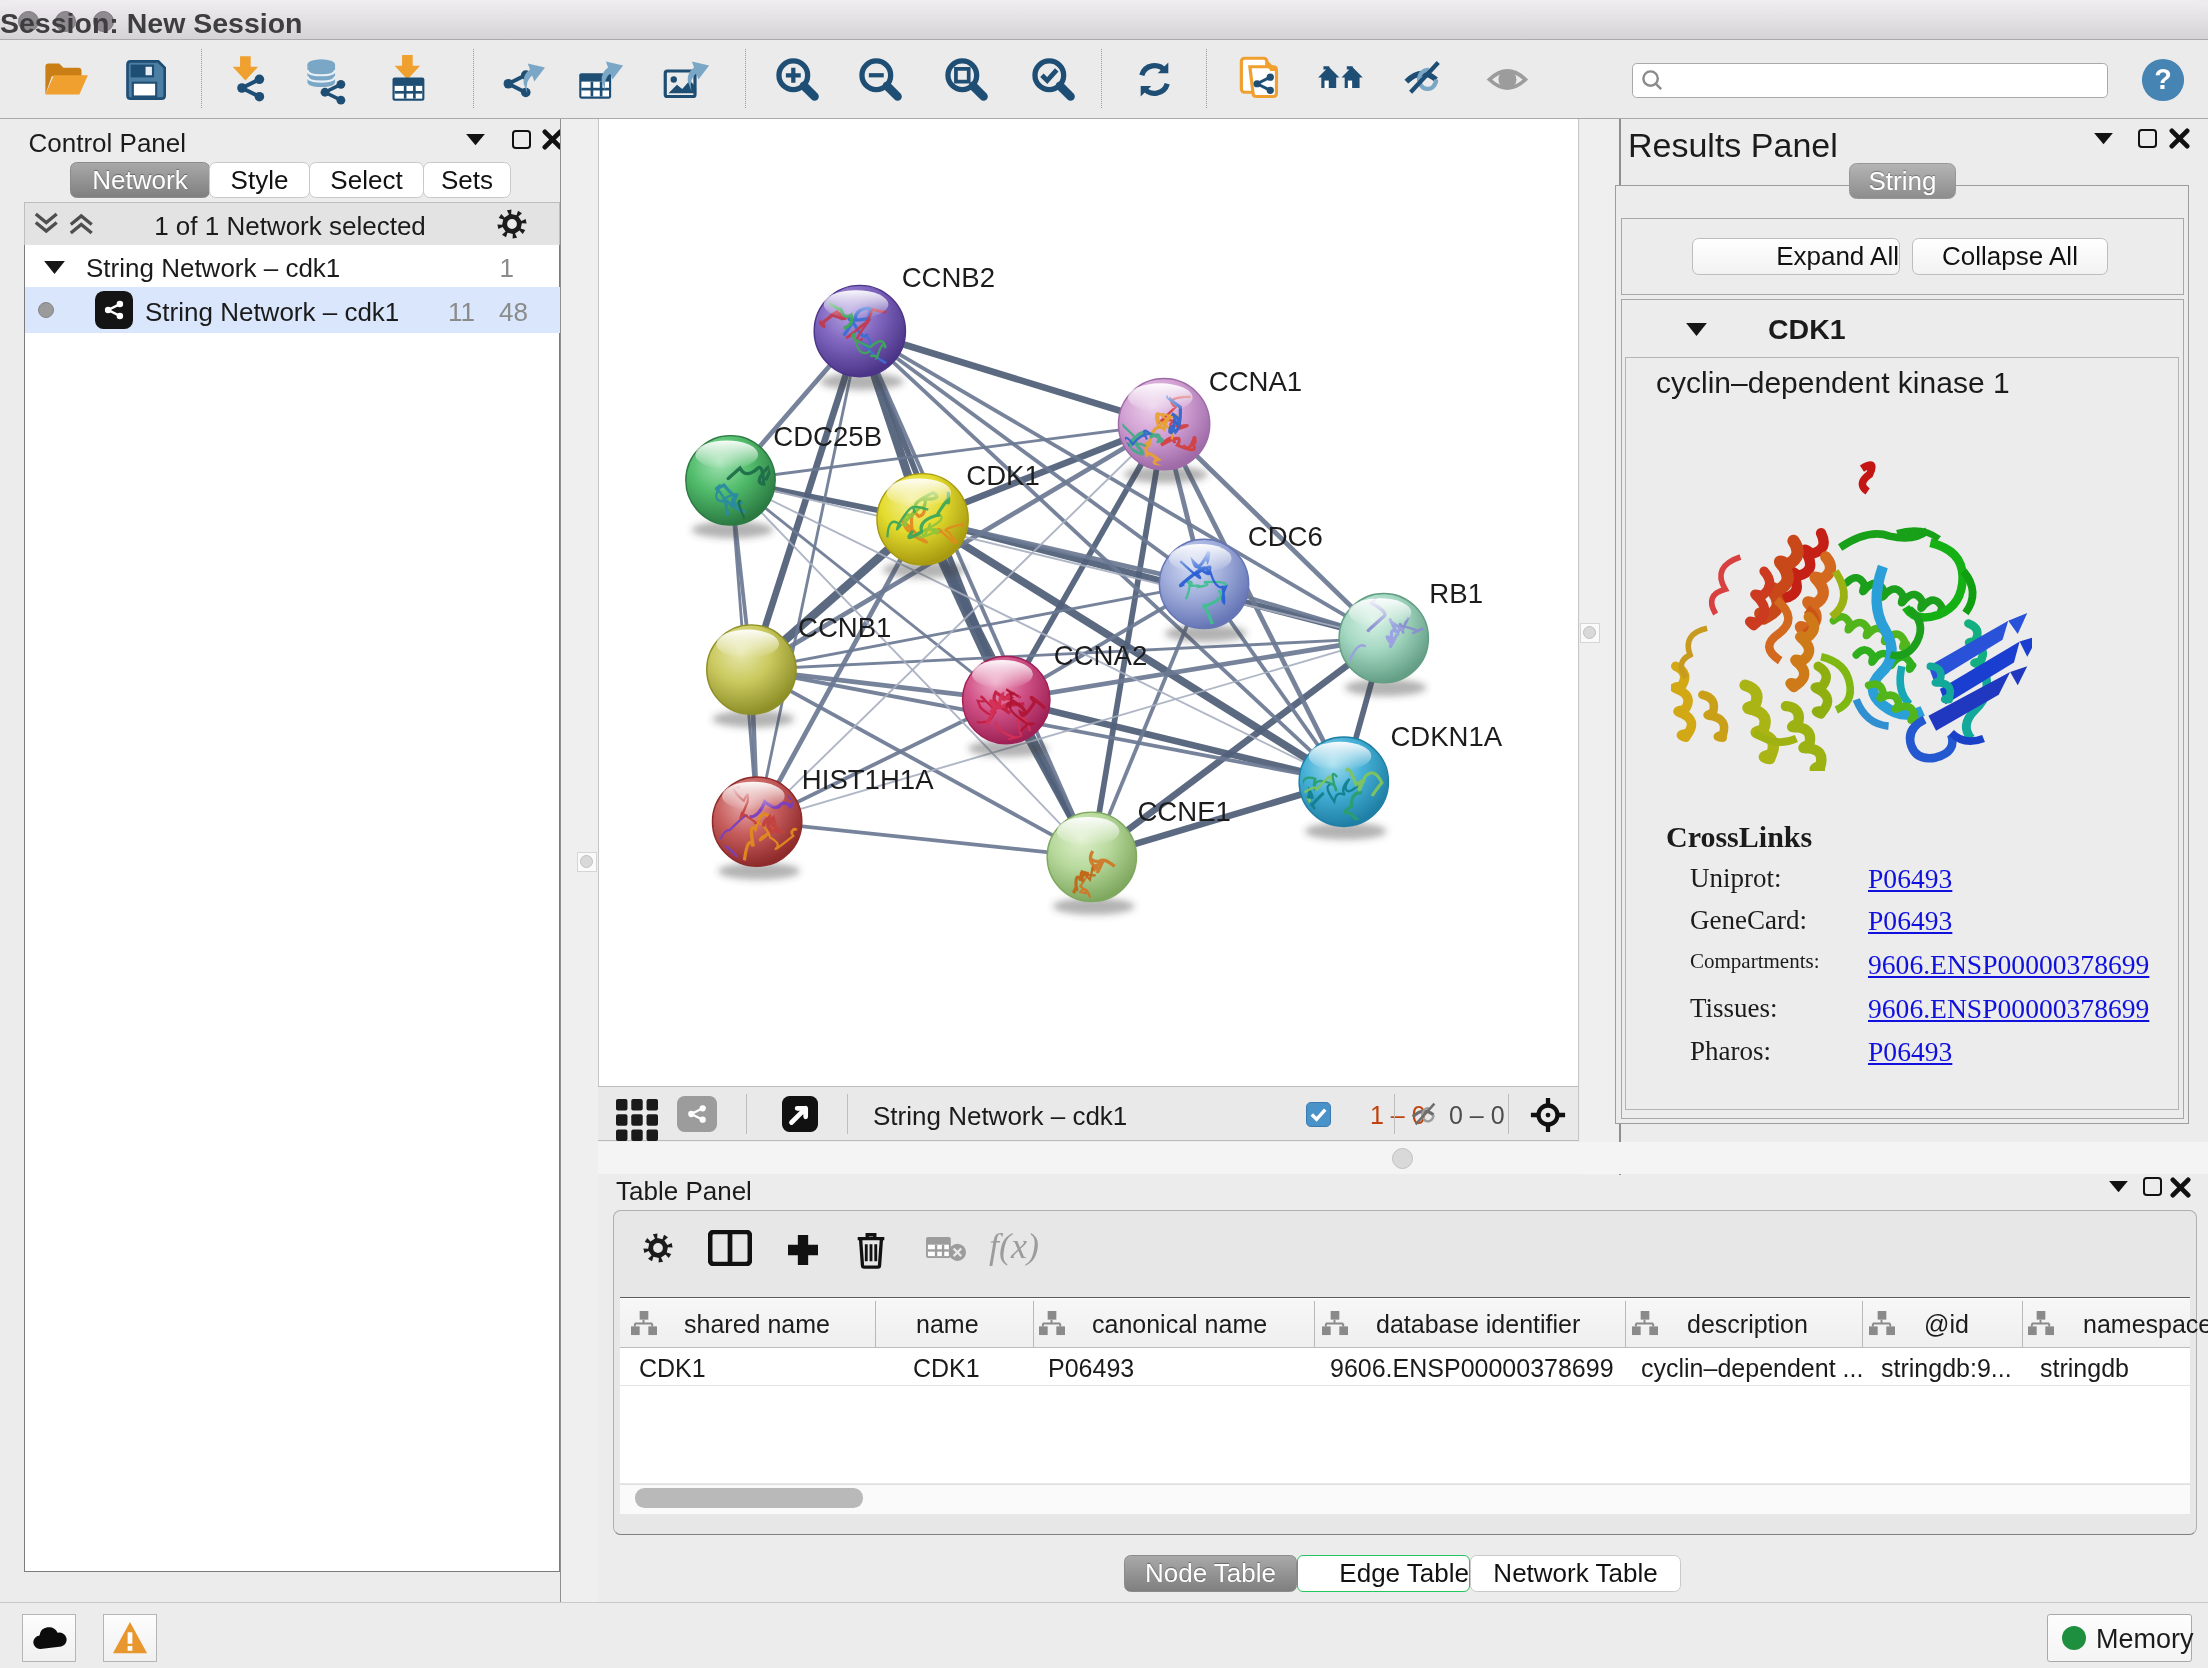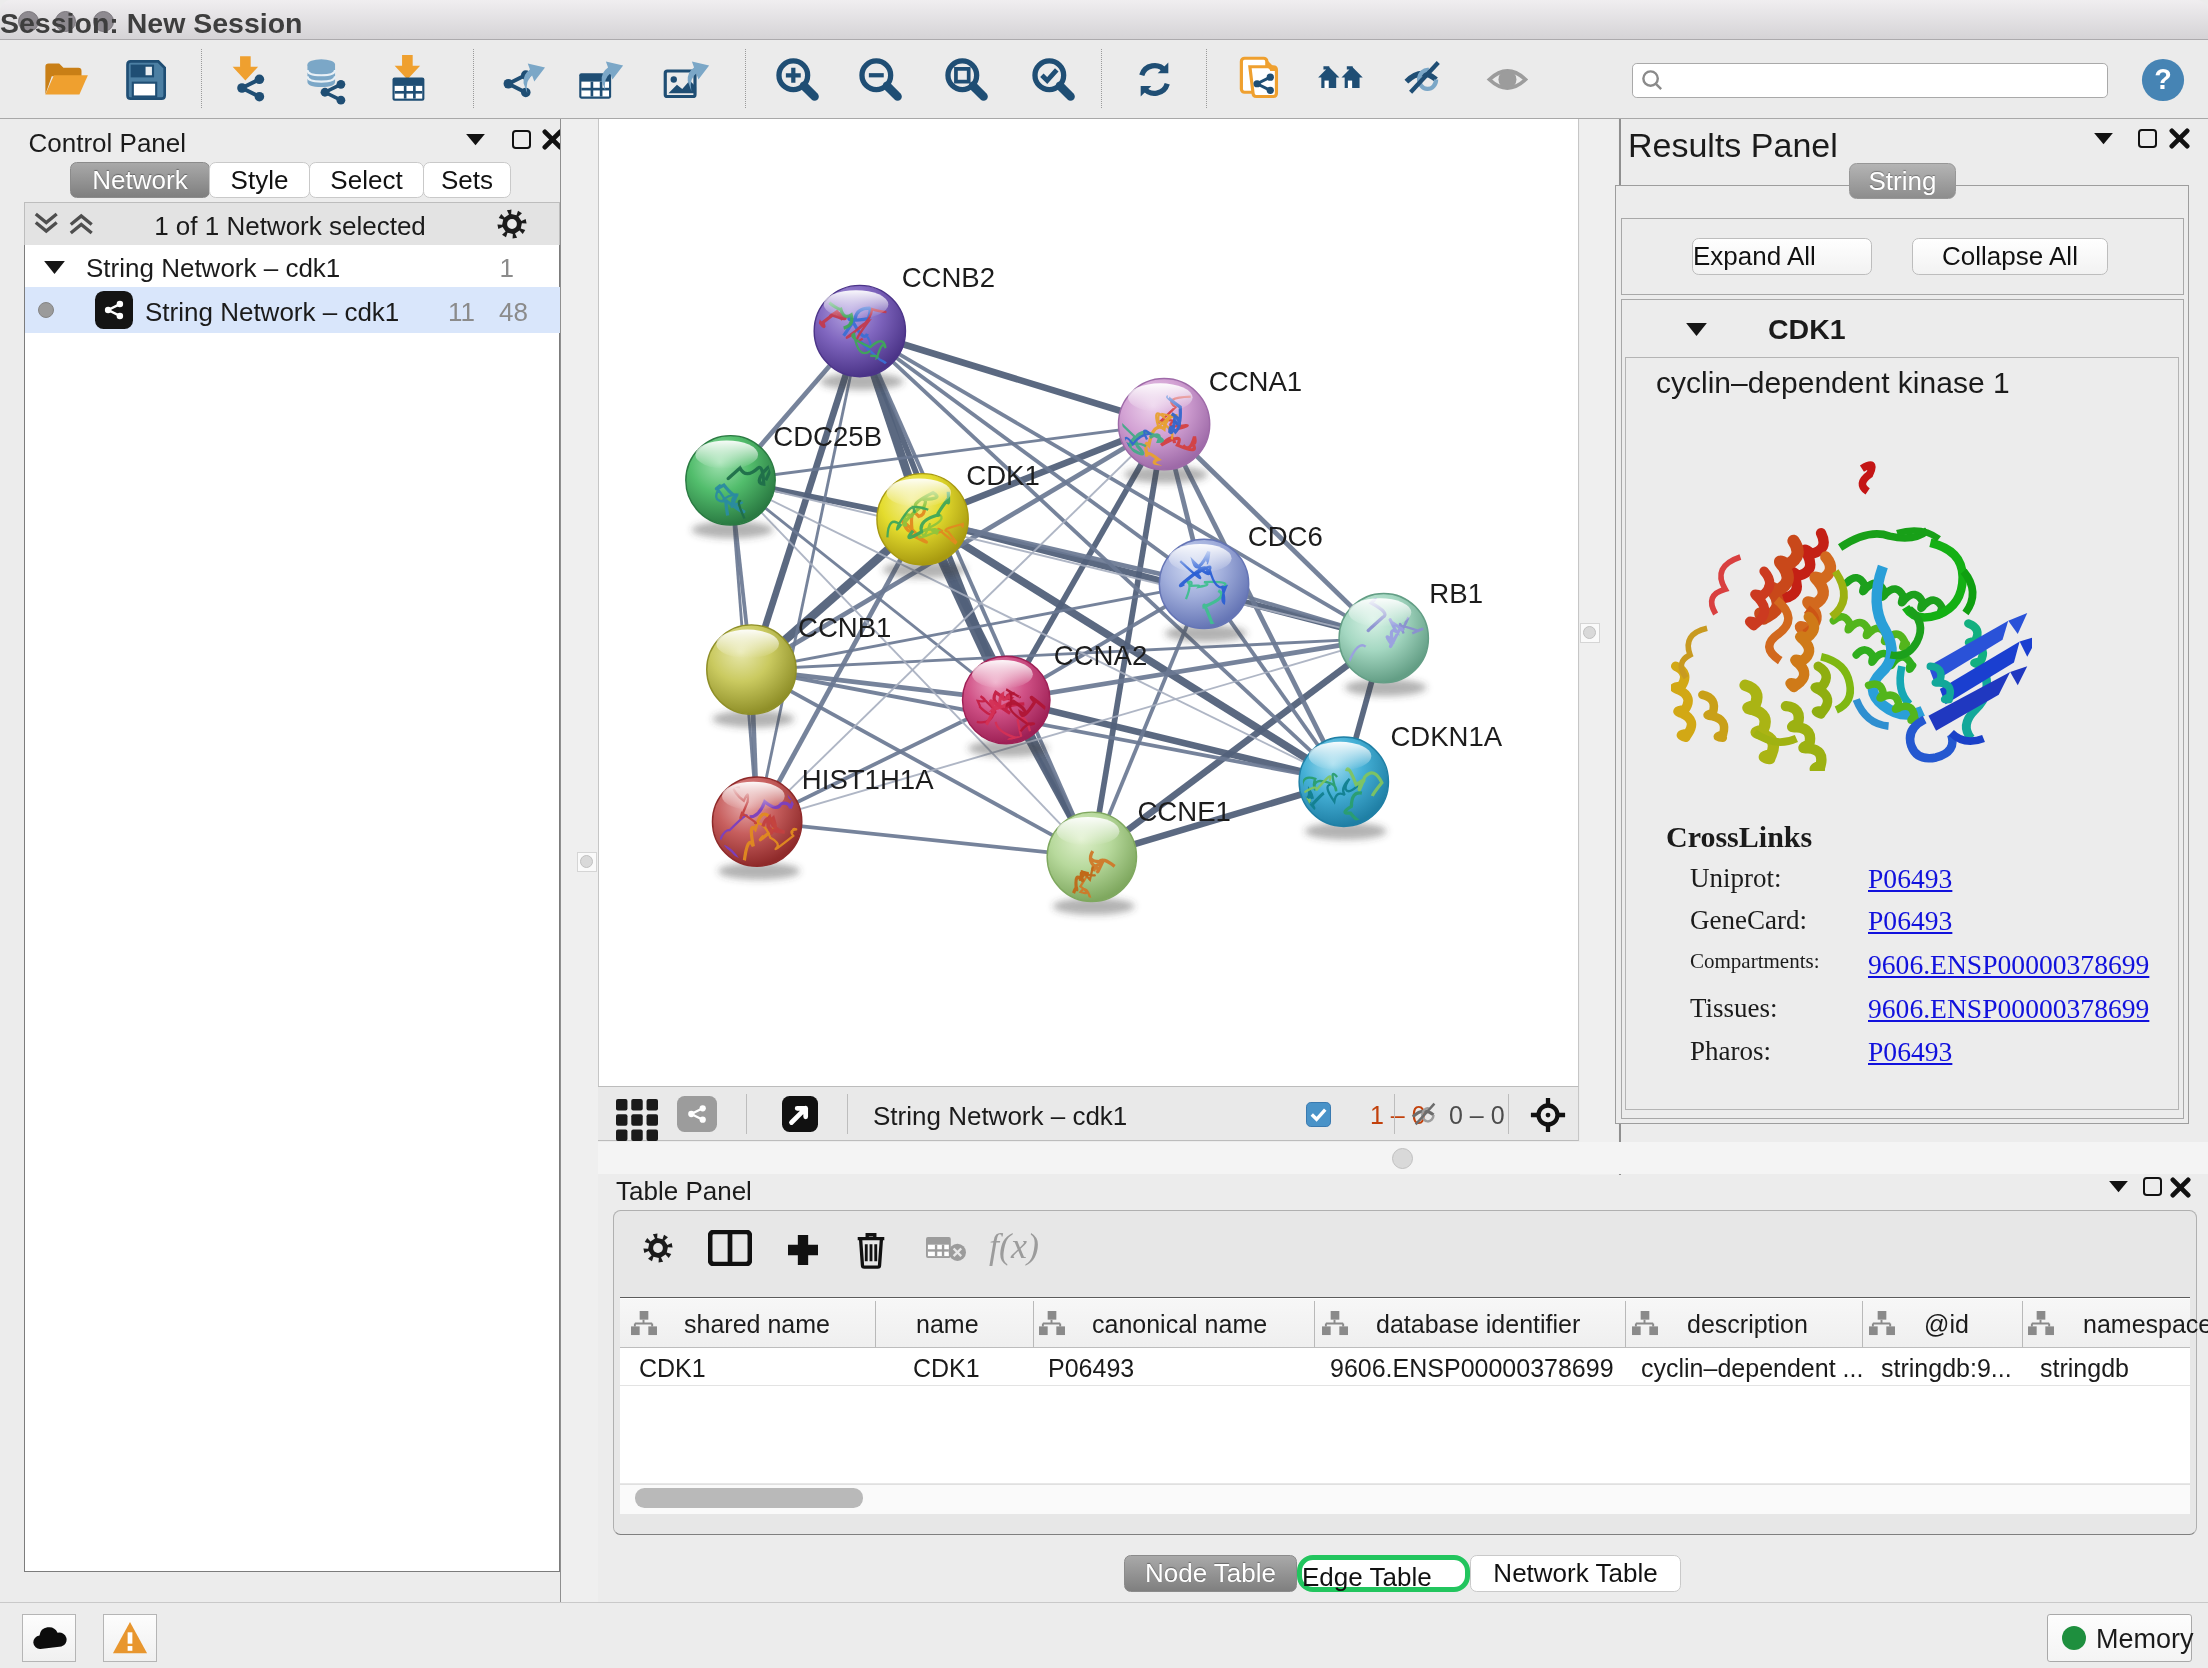--- a/index.html
+++ b/index.html
@@ -515,21 +515,21 @@
 <svg style="position:absolute;left:2092px;top:131px" width="23" height="15" viewBox="0 0 24 16">
       <path d="M2 2 h20 l-10 12 z" fill="#111"></path>
     </svg>
     <div class="abs" style="left:2138px;top:129px;width:19px;height:19px;border:2.9px solid #111;border-radius:3.8px"></div>
     <svg style="position:absolute;left:2169px;top:128px" width="21" height="21" viewBox="0 0 22 22">
       <path d="M3 3 L19 19 M19 3 L3 19" stroke="#111" stroke-width="5" stroke-linecap="round"></path>
     </svg>
 <div class="abs" style="left:1615px;top:185px;width:574px;height:939px;background:#ececec;border:1px solid #9d9d9d"></div>
 <div class="abs" style="left:1849px;top:163px;width:107px;height:36px;background:linear-gradient(#b4b4b4,#8d8d8d);border:1px solid #979797;border-radius:7.6px;color:#fff;font-size:26px;text-align:center;line-height:34px;text-shadow:0 -1px 1px rgba(0,0,0,0.3)">String</div>
 <div class="abs" style="left:1621px;top:218px;width:563px;height:77px;border:1px solid #a8a8a8"></div>
-<div class="abs" style="left:1692px;top:238px;width:180px;height:37px;background:linear-gradient(#ffffff,#f2f2f2);border:1px solid #bdbdbd;border-radius:6.7px;color:#111;font-size:26px;text-align:left;line-height:35px">Expand All</div>
+<div class="abs" style="left:1692px;top:238px;width:208px;height:37px;background:linear-gradient(#ffffff,#f2f2f2);border:1px solid #bdbdbd;border-radius:6.7px;color:#111;font-size:26px;text-align:right;line-height:35px">Expand All</div>
 <div class="abs" style="left:1912px;top:238px;width:196px;height:37px;background:linear-gradient(#ffffff,#f2f2f2);border:1px solid #bdbdbd;border-radius:6.7px;color:#111;font-size:26px;text-align:center;line-height:35px">Collapse All</div>
 <div class="abs" style="left:1621px;top:299px;width:563px;height:820px;border:1px solid #a8a8a8"></div>
 <svg style="position:absolute;left:1684px;top:321px" width="25" height="17" viewBox="0 0 26 18">
       <path d="M2 2 h22 l-11 14 z" fill="#161616"></path>
     </svg>
 <div class="txt" style="left:1768px;top:313px;font-size:28.5px;font-weight:bold">CDK1</div>
 <div class="abs" style="left:1625px;top:357px;width:554px;height:753px;border:1px solid #b4b4b4"></div>
 <div class="txt" style="left:1656px;top:366px;font-size:30px">cyclin–dependent kinase 1</div>
 <svg style="position:absolute;left:1671px;top:457px" width="361" height="314" viewBox="1757 480 380 330">
       <path d="M1958 492 q16 -10 8 6 q-14 10 -2 18" stroke="#c41515" stroke-width="8" fill="none"></path>
@@ -707,21 +707,21 @@
 <div class="txt" style="left:913px;top:1354px;font-size:25px">CDK1</div>
 <div class="txt" style="left:1048px;top:1354px;font-size:25px">P06493</div>
 <div class="txt" style="left:1330px;top:1354px;font-size:25px">9606.ENSP00000378699</div>
 <div class="txt" style="left:1641px;top:1354px;font-size:25px">cyclin–dependent ...</div>
 <div class="txt" style="left:1881px;top:1354px;font-size:25px">stringdb:9...</div>
 <div class="txt" style="left:2040px;top:1354px;font-size:25px">stringdb</div>
 <div class="abs" style="left:620px;top:1385px;width:1570px;height:0;border-top:1px solid #e3e3e3"></div>
 <div class="abs" style="left:620px;top:1484px;width:1570px;height:30px;background:#fafafa;border-top:1px solid #e0e0e0"></div>
 <div class="abs" style="left:635px;top:1488px;width:228px;height:20px;background:#b9b9b9;border-radius:9.5px"></div>
 <div class="abs" style="left:1124px;top:1555px;width:173px;height:37px;background:linear-gradient(#a9a9a9,#7f7f7f);border:1px solid #8b8b8b;border-radius:6.7px;color:#fff;font-size:26px;text-align:center;line-height:35px;text-shadow:0 -1px 1px rgba(0,0,0,0.35)">Node Table</div>
-<div class="abs" style="left:1297px;top:1555px;width:173px;height:37px;background:#fff;border:5px solid #22c55e;border-radius:16px;color:#111;font-size:26px;text-align:left;line-height:35px">Edge Table</div>
+<div class="abs" style="left:1297px;top:1555px;width:173px;height:37px;background:#fff;border:1px solid #22c55e;border-radius:6px;color:#111;font-size:26px;text-align:right;line-height:35px">Edge Table</div>
 <div class="abs" style="left:1470px;top:1555px;width:211px;height:37px;background:#fff;border:1px solid #c9c9c9;border-radius:6.7px;color:#111;font-size:26px;text-align:center;line-height:35px">Network Table</div>
 <div class="abs" style="left:0;top:1602px;width:2208px;height:67px;background:#ececec;border-top:1px solid #c9c9c9"></div>
 <div class="abs" style="left:22px;top:1614px;width:54px;height:48px;background:linear-gradient(#fdfdfd,#f0f0f0);border:1.9px solid #b5b5b5"></div>
 <svg style="position:absolute;left:30px;top:1624px" width="38" height="27" viewBox="0 0 40 28">
       <path d="M11 26 a7 7 0 0 1 -1 -14 a10 10 0 0 1 19 -3 a7.5 7.5 0 0 1 4 14.5 z" fill="#0c0c0c"></path>
       <circle cx="29" cy="16" r="6" fill="#0c0c0c"></circle>
     </svg>
 <div class="abs" style="left:103px;top:1614px;width:54px;height:48px;background:linear-gradient(#fdfdfd,#f0f0f0);border:1.9px solid #b5b5b5"></div>
 <svg style="position:absolute;left:112px;top:1620px" width="36" height="36" viewBox="0 0 38 38">
       <path d="M19 2 L37 35 H1 z" fill="#e8962e"></path>

